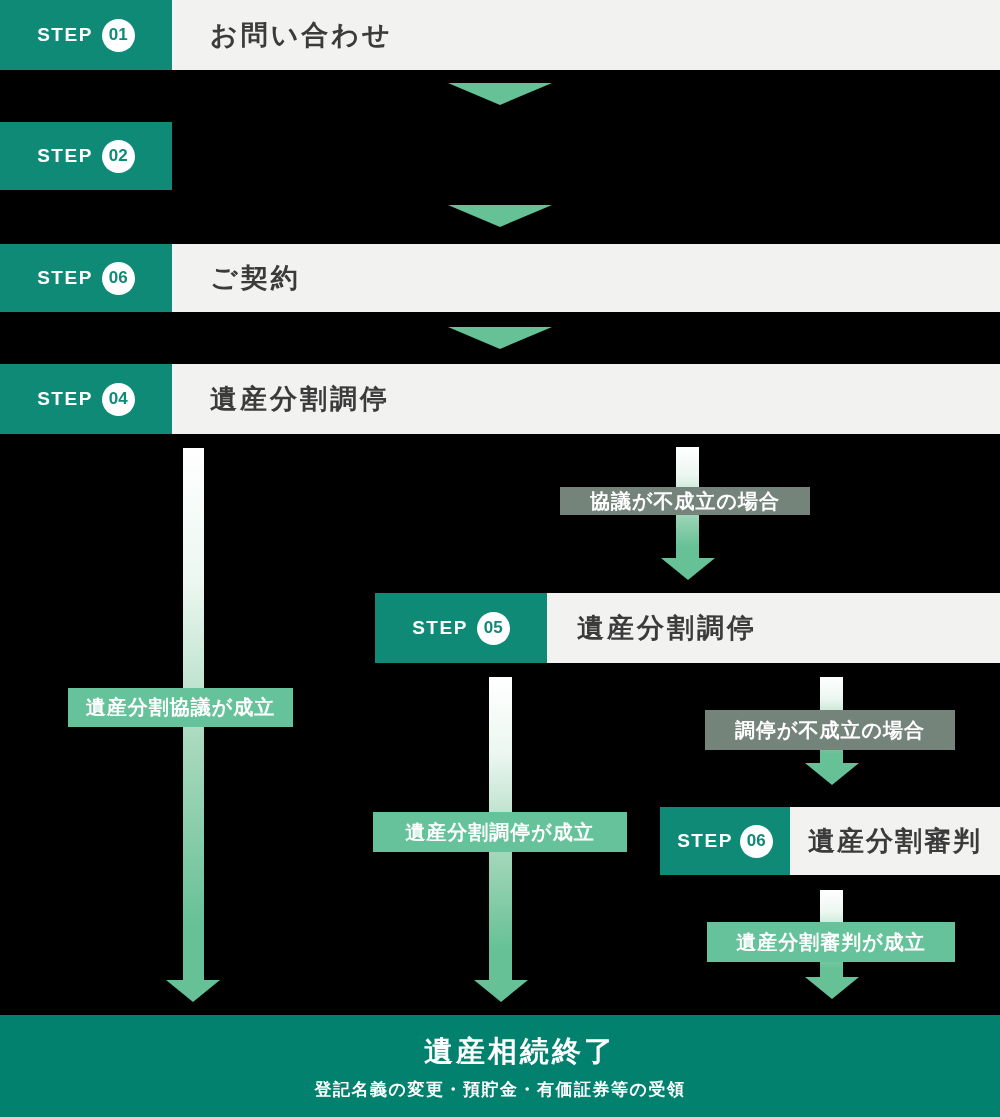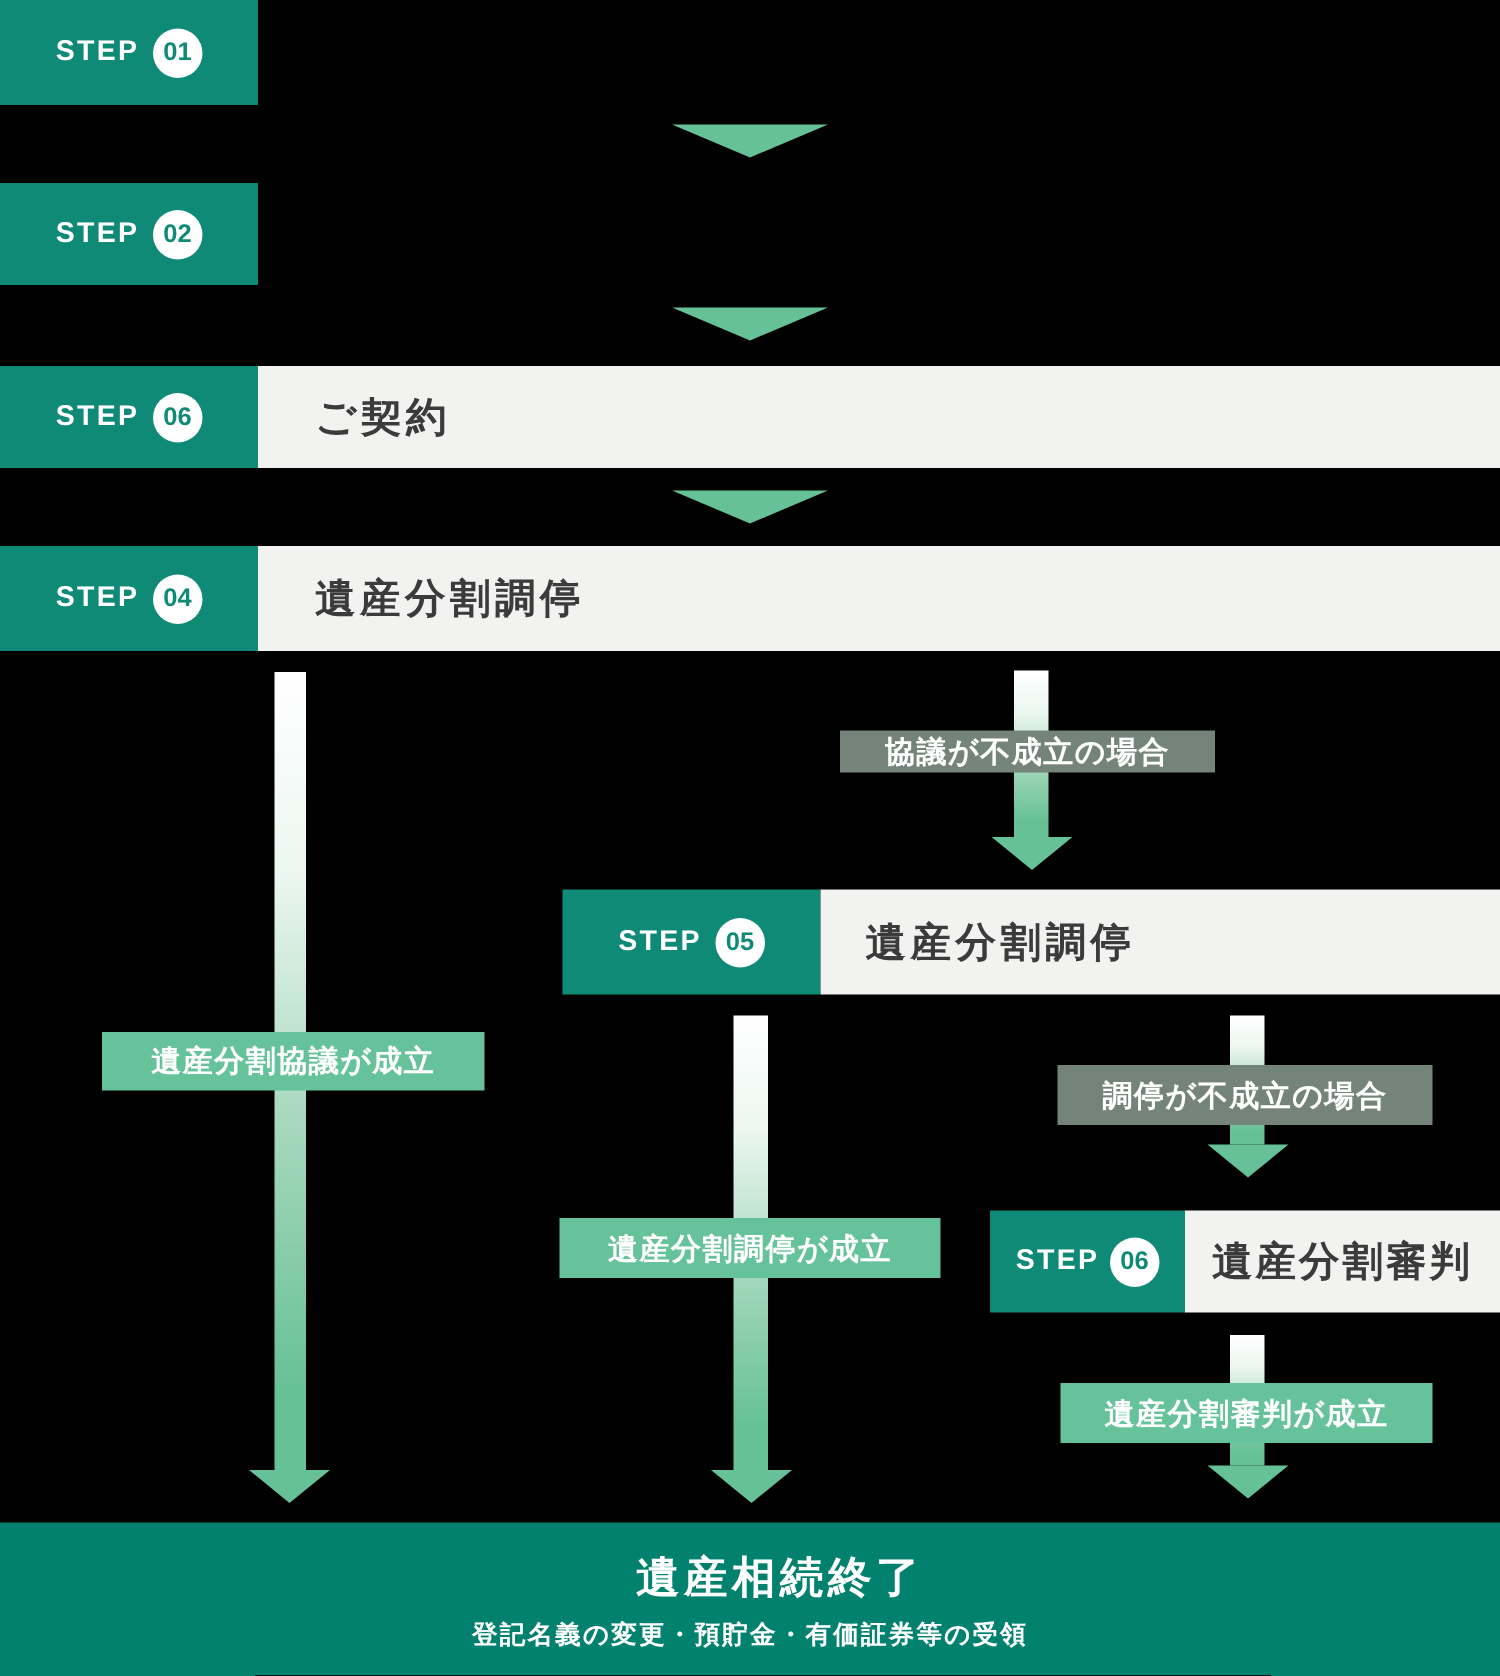--- a/index.html
+++ b/index.html
@@ -63,41 +63,42 @@
   .head-e{left:805px;top:977px;}
   
   .blabel{
     position:absolute;display:flex;align-items:center;justify-content:center;
     color:#fff;font-weight:bold;font-size:20px;letter-spacing:1px;white-space:nowrap;
   }
   .sage{background:#75847b;}
   .green{background:#66c29a;}
   .lb-kyogi-fail{left:560px;top:487px;width:250px;height:28px;}
   .lb-chotei-fail{left:705px;top:710px;width:250px;height:40px;}
-  .lb-kyogi-ok{left:68px;top:688px;width:255px;height:39px;font-family:Liberation Serif, serif;}
+  .lb-kyogi-ok{left:68px;top:688px;width:225px;height:39px;font-family:Liberation Serif, serif;}
   .lb-chotei-ok{left:373px;top:812px;width:254px;height:40px;}
   .lb-shinpan-ok{left:707px;top:922px;width:248px;height:40px;}
   
   .footer{
     position:absolute;left:0;top:1015px;width:1000px;height:102px;background:#02816e;
     display:flex;flex-direction:column;align-items:center;justify-content:center;gap:6px;
   }
   .footer-title{color:#fff;font-weight:bold;font-size:29px;letter-spacing:3px;margin-left:40px;}
   .footer-sub{color:#fff;font-weight:bold;font-size:17px;letter-spacing:1.5px;}
 </style>
 </head>
 <body>
 
 <div class="canvas">
 
   <div class="step-row row1">
     <div class="step-badge">
       <span class="step-prefix">STEP</span>
       <span class="step-circle">01</span>
     </div>
+    <div class="step-content">お問い合わせ</div>
   </div>
 
   <div class="gap-tri gt1"></div>
 
   <div class="step-row row2">
     <div class="step-badge">
       <span class="step-prefix">STEP</span>
       <span class="step-circle">02</span>
     </div>
   </div>

